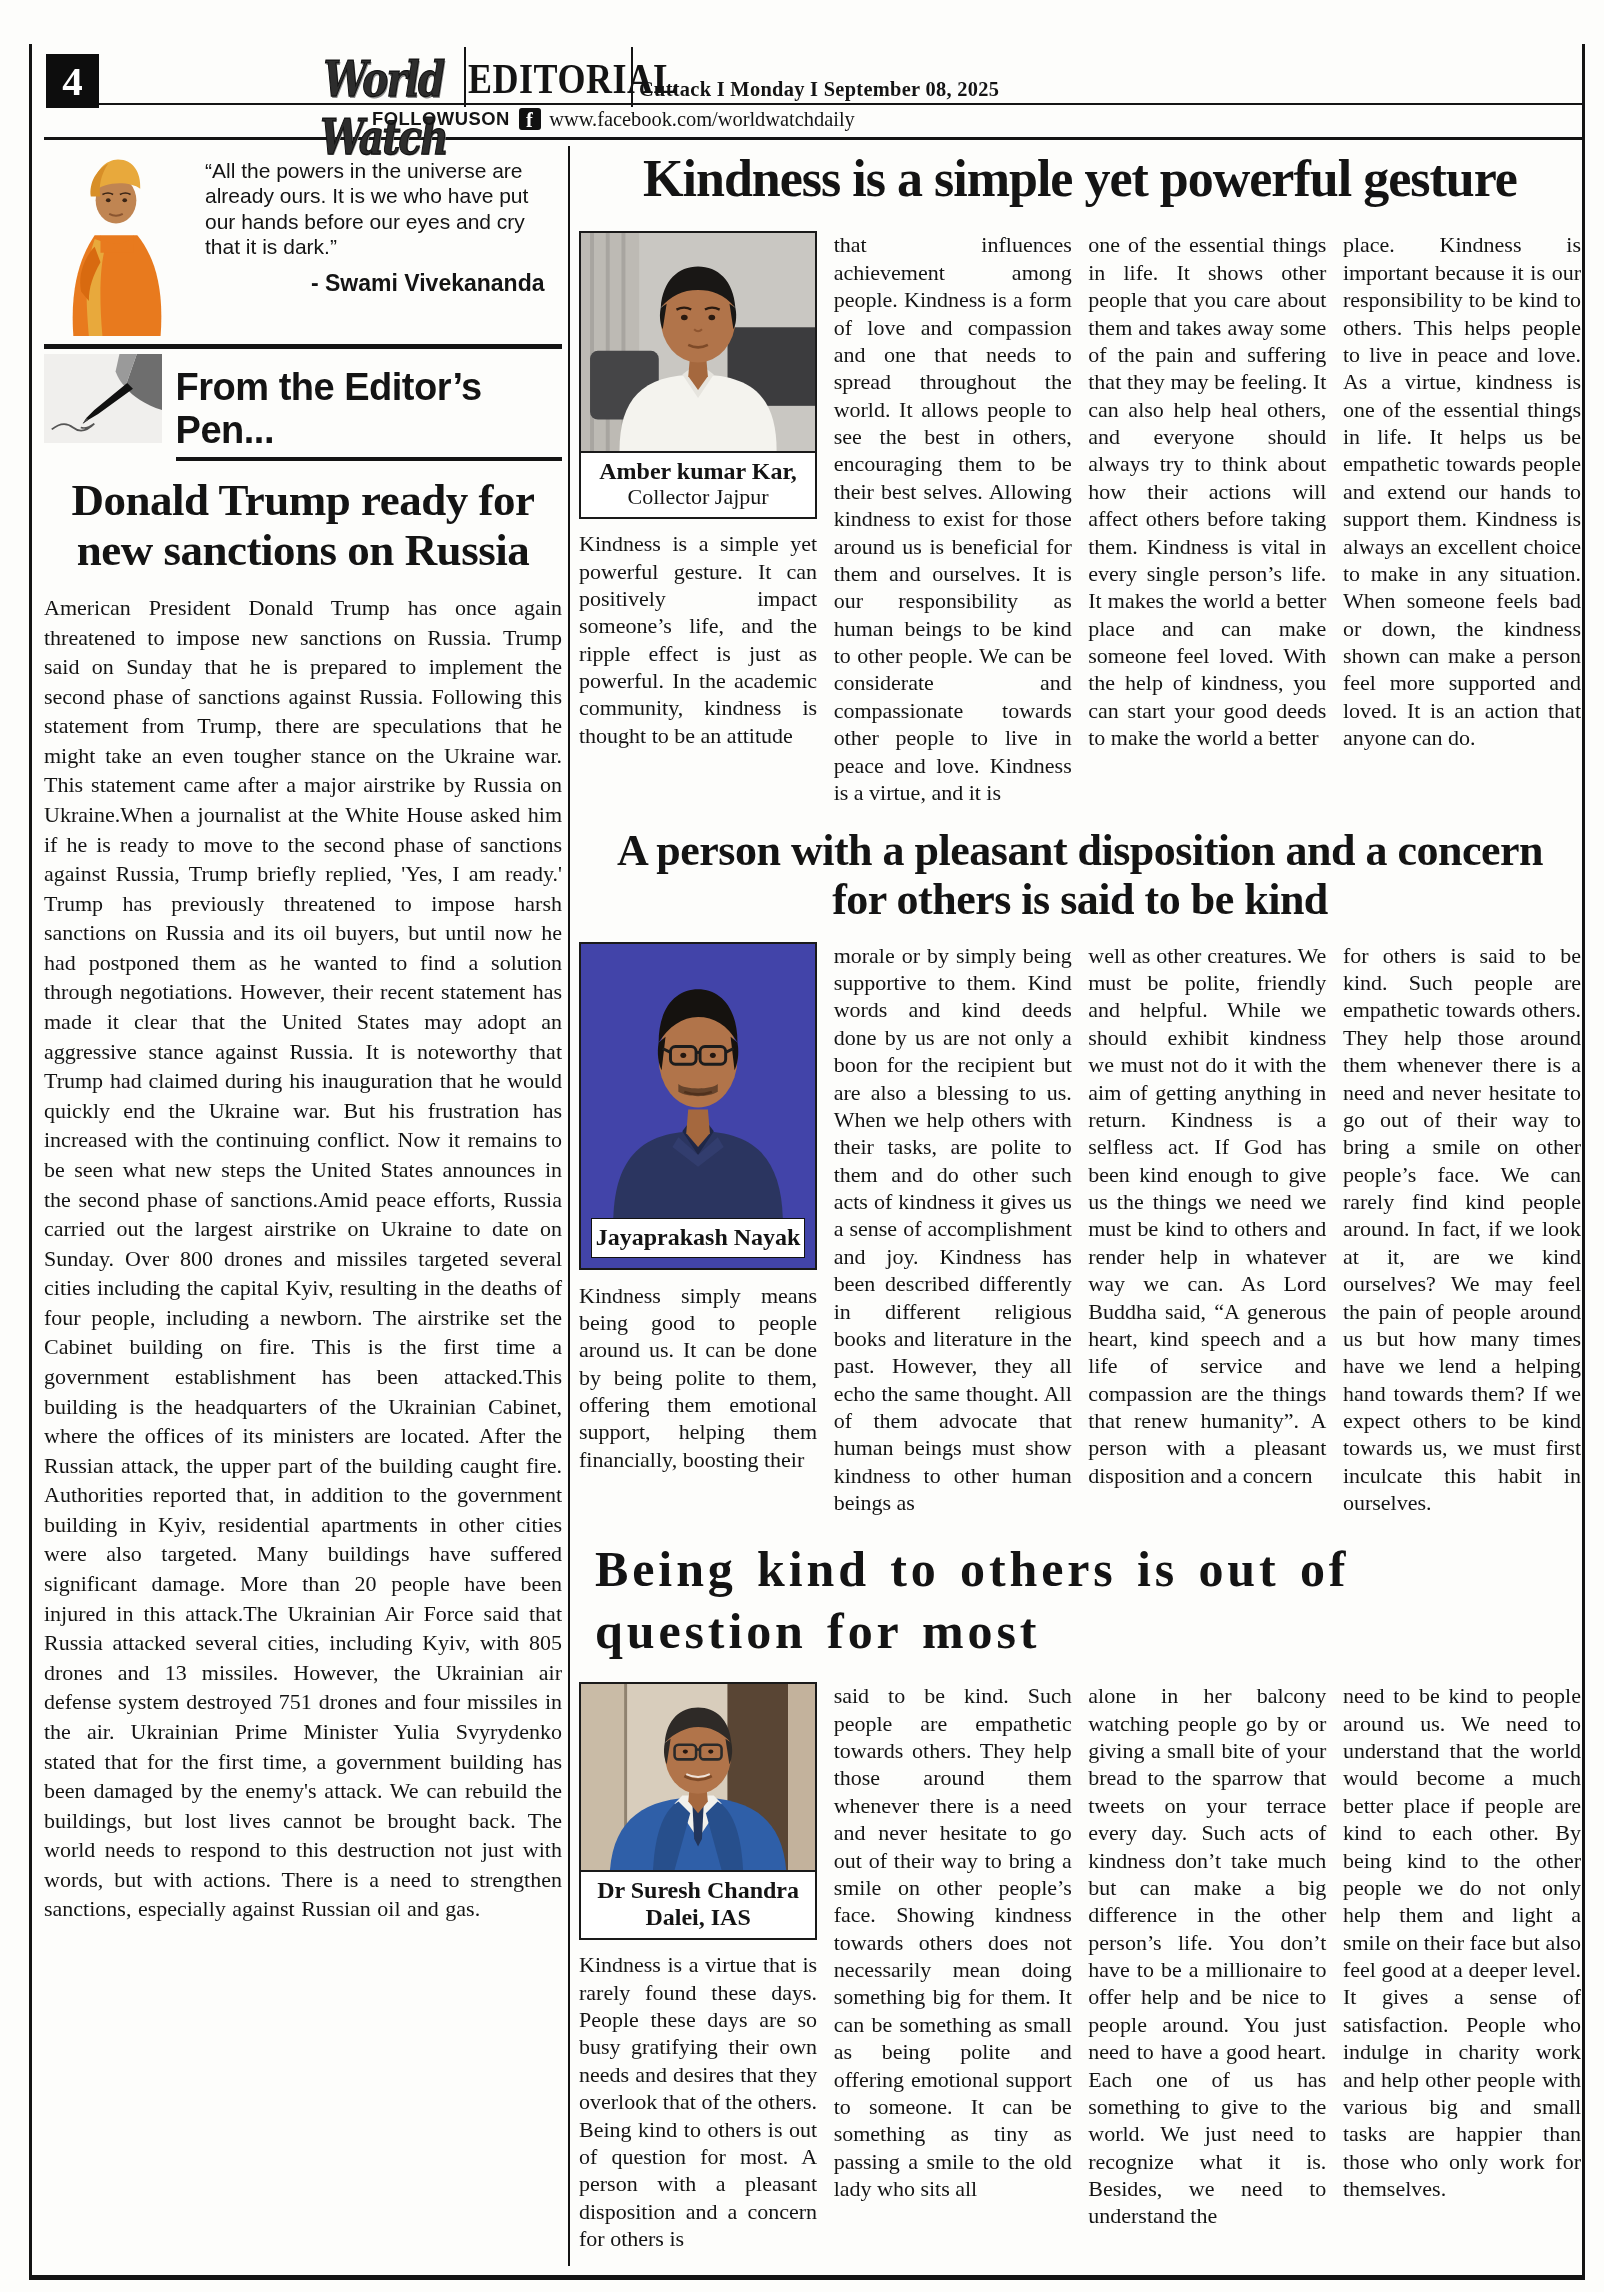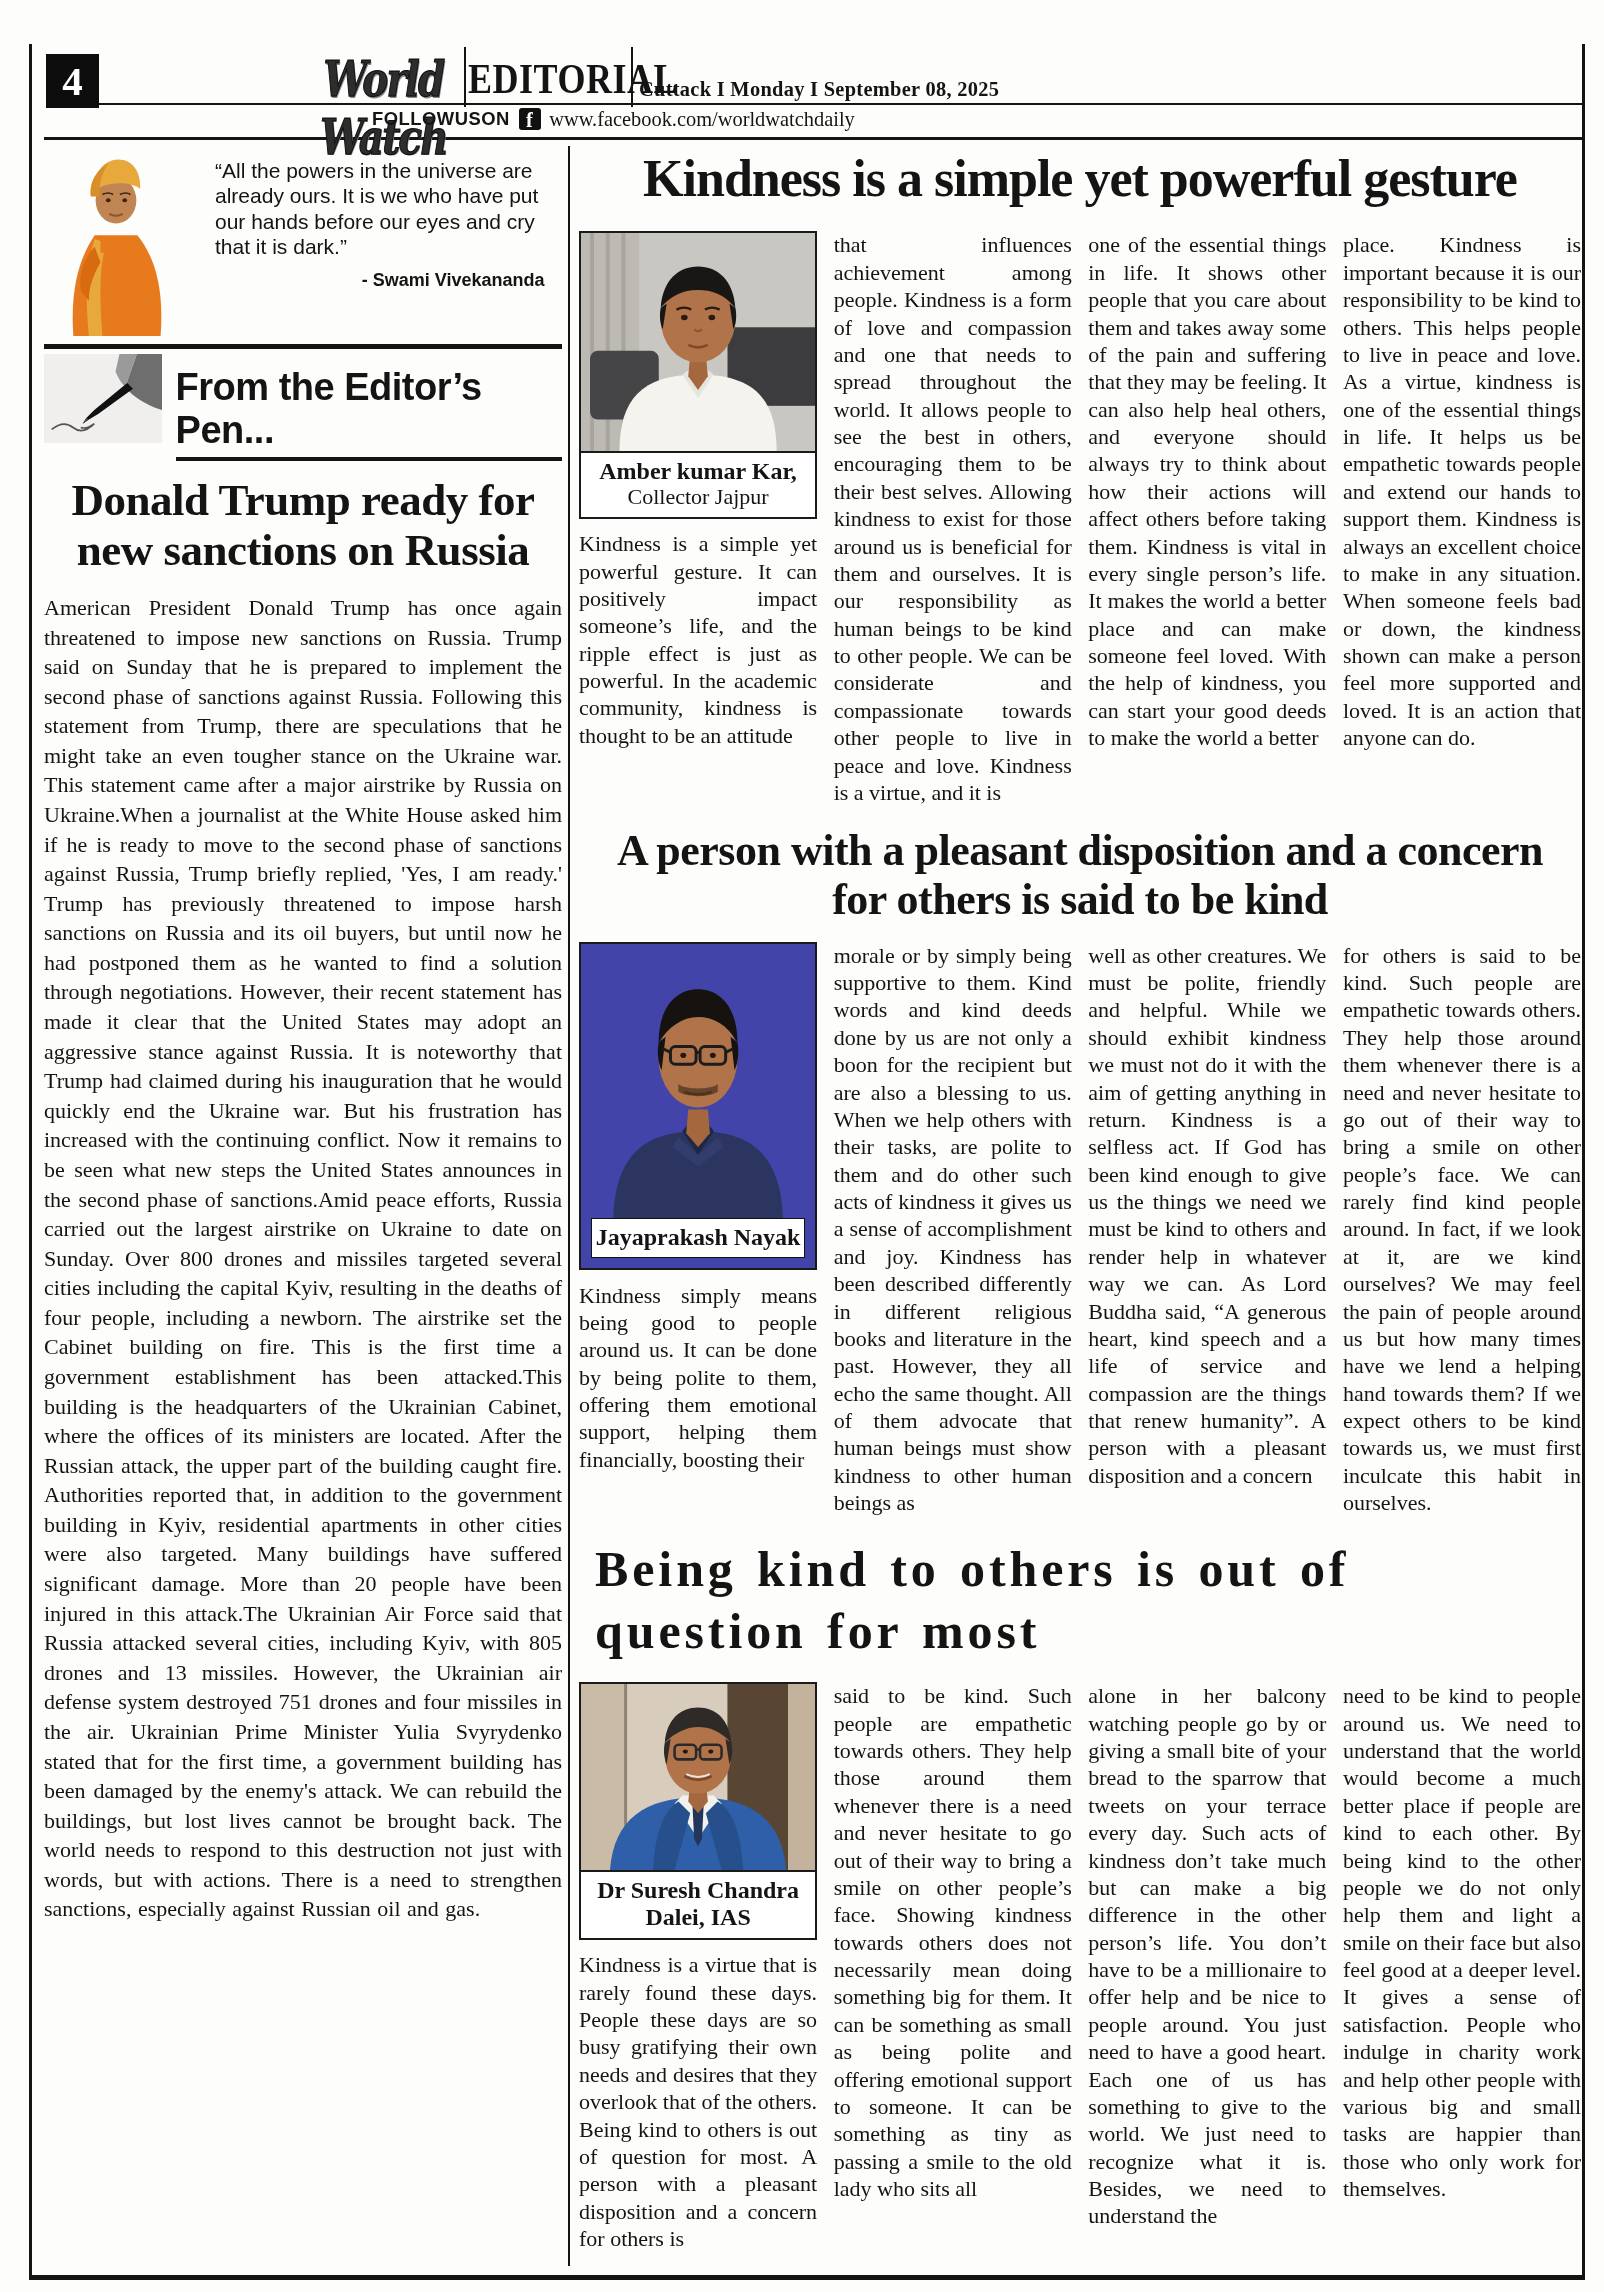--- a/index.html
+++ b/index.html
@@ -45,27 +45,27 @@
   }
   .follow-label { font-family:"Liberation Sans", sans-serif; font-weight:bold; font-size:18.4px; letter-spacing:0.5px; }
   .fb-icon {
     width:22px; height:22px; background:#111; color:#fff; display:flex; align-items:flex-end; justify-content:center;
     font-family:"Liberation Serif", serif; font-weight:bold; font-size:20.4px; line-height:0.95; border-radius:2.9px;
   }
   .fb-url { font-size:20.4px; }
 
   
   .left-col { position:absolute; left:44px; top:146px; width:518px; }
-  .quote-row { display:flex; gap:27px; }
+  .quote-row { display:flex; gap:17px; }
   .swami-img { flex:0 0 144px; height:190px; }
   .quote-text {
     font-family:"Liberation Sans", sans-serif; font-size:21px; line-height:1.22; padding-top:11.6px;
   }
   .quote-attr {
-    font-family:"Liberation Sans", sans-serif; font-weight:bold; font-size:18px;
+    font-family:"Liberation Sans", sans-serif; font-weight:bold; font-size:23px;
     text-align:right; padding:9.7px 17.5px 0 0;
   }
   .rule-quote { width:100%; height:4.9px; background:#141414; margin:7.8px 0 5.8px; }
   .pen-row { display:flex; gap:13.6px; align-items:flex-start; }
   .pen-img { flex:0 0 118px; height:89px; }
   .kicker-wrap { padding-top:11.6px; }
   .kicker {
     display:inline-block; font-family:"Liberation Sans", sans-serif; font-weight:bold;
     font-size:38px; border-bottom:4.9px solid #141414; padding-bottom:4.9px; letter-spacing:-0.5px;
   }

